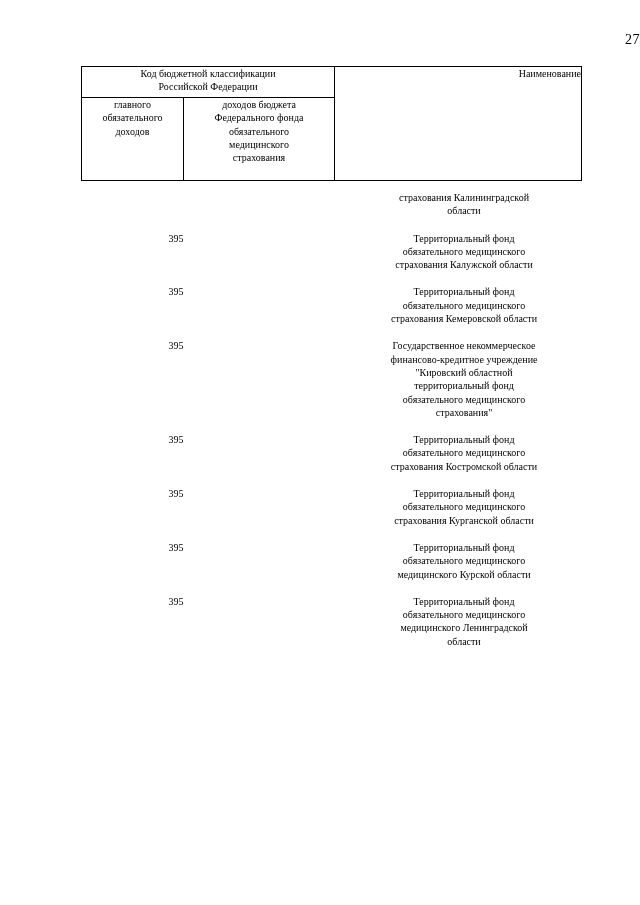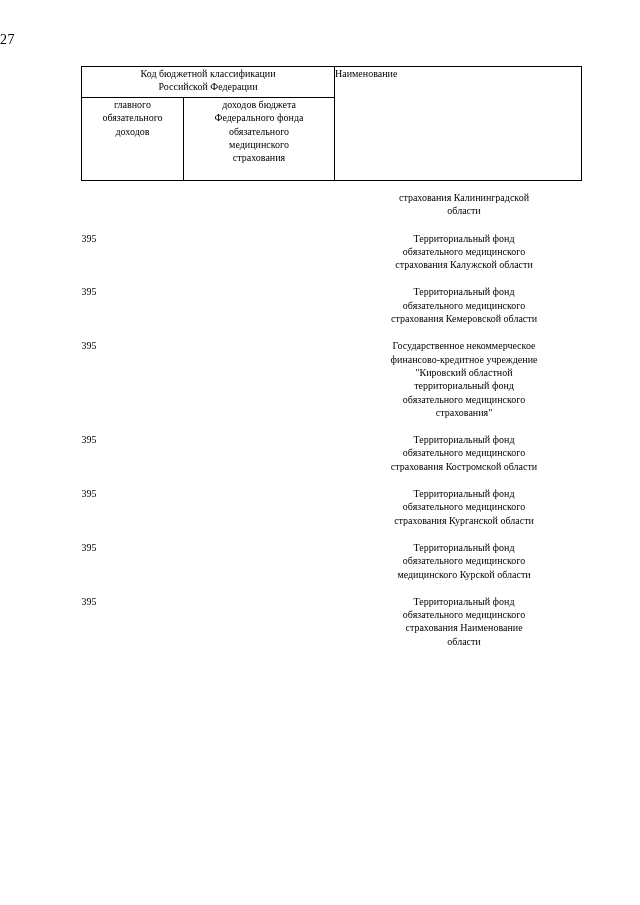--- a/index.html
+++ b/index.html
@@ -19,21 +19,21 @@
     width: 640px;
     height: 905px;
     position: relative;
     box-sizing: border-box;
   }
   .page-number {
     position: absolute;
     top: 32px;
     left: 0;
     width: 640px;
-    text-align: left;
+    text-align: right;
     font-size: 14px;
     letter-spacing: 0.5px;
   }
   .doc-table {
     position: absolute;
     top: 66px;
     left: 81px;
     width: 500px;
     border-collapse: collapse;
     table-layout: fixed;
@@ -52,34 +52,34 @@
     padding: 4px 6px;
   }
   .hdr-top {
     height: 30px;
   }
   .hdr-sub {
     height: 82px;
   }
   .hdr-name {
     vertical-align: middle;
-    text-align: left;
+    text-align: right;
   }
   .col-admin { width: 102px; }
   .col-fond  { width: 151px; }
   .col-name  { width: 247px; }
 
   
   .body-row td {
     padding-top: 14px;
     padding-bottom: 0;
     border: none;
   }
   .body-row td.code {
-    text-align: left;
+    text-align: right;
     padding-left: 0;
     padding-right: 0;
   }
   .body-row td.spacer {
     border: none;
   }
   .body-row td.name {
     padding-left: 16px;
     padding-right: 4px;
     text-align: center;
@@ -196,20 +196,20 @@
           <span class="nm-line">медицинского Курской области</span>
         </td>
       </tr>
 
       <tr class="body-row">
         <td class="code">395</td>
         <td class="spacer"></td>
         <td class="name">
           <span class="nm-line">Территориальный фонд</span>
           <span class="nm-line">обязательного медицинского</span>
-          <span class="nm-line">страхования Наименование</span>
+          <span class="nm-line">медицинского Ленинградской</span>
           <span class="nm-line">области</span>
         </td>
       </tr>
     </tbody>
   </table>
 
 </div>
 
 </body></html>

